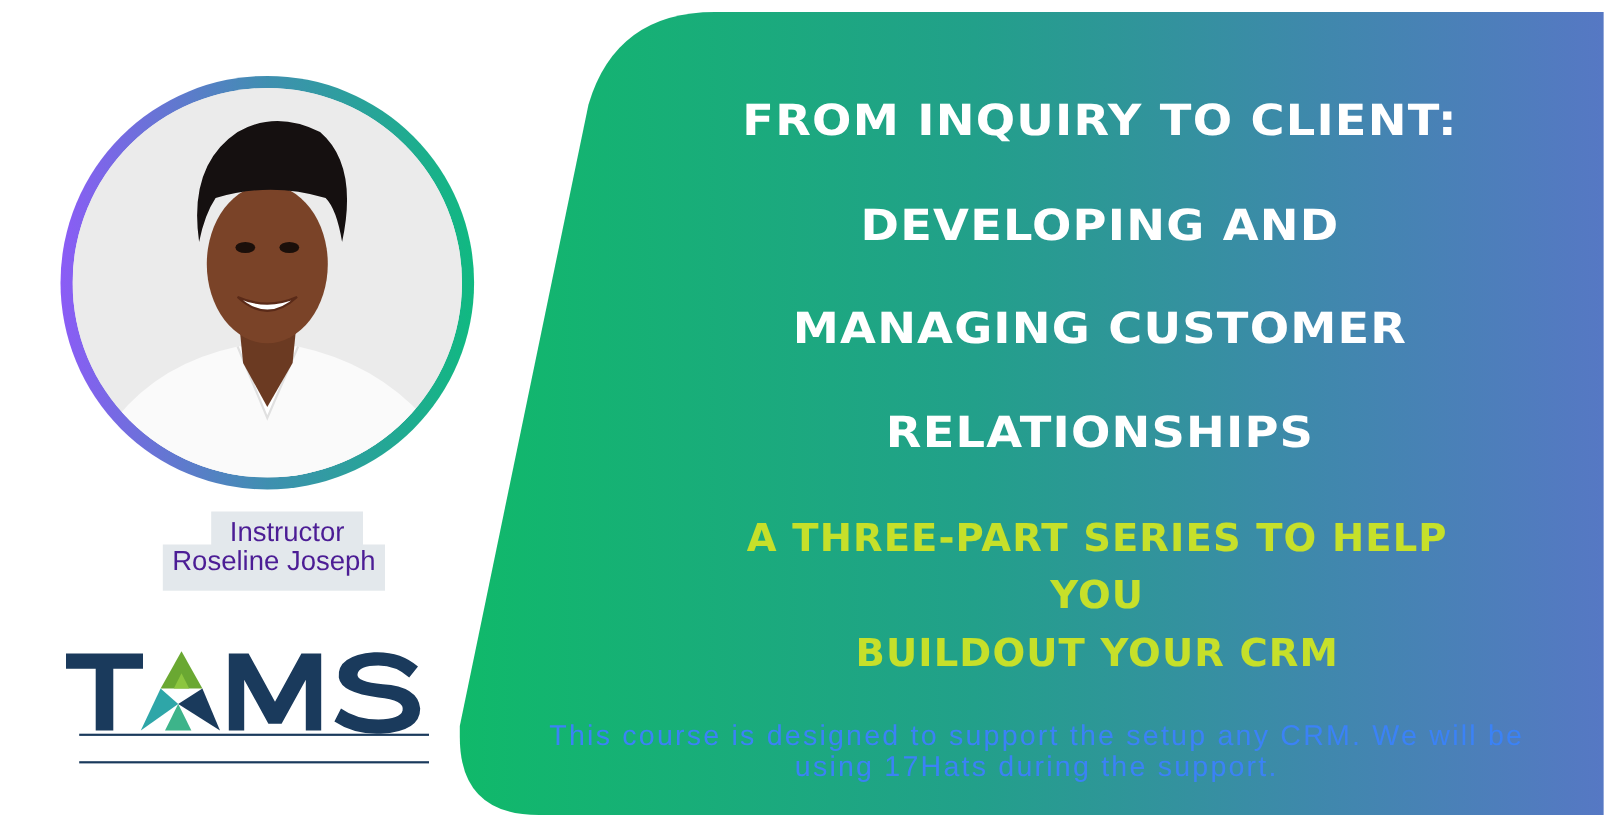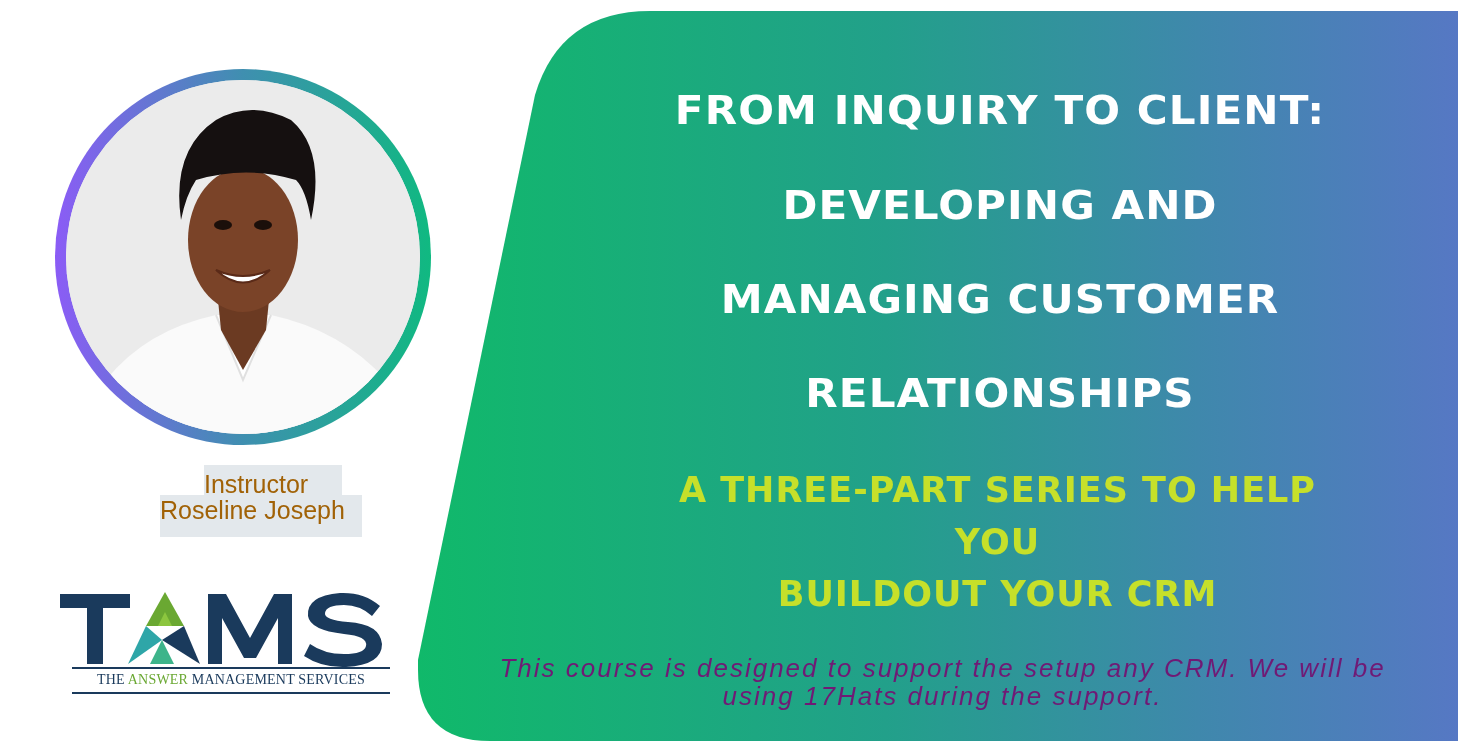--- a/index.html
+++ b/index.html
@@ -1,31 +1,31 @@
 <!DOCTYPE html>
 <html><head>
 <meta charset="utf-8">
 <style>
   html, body { margin: 0; padding: 0; }
   body { width: 1458px; height: 751px; background: #ffffff; position: relative; overflow: hidden; font-family: "Liberation Sans", sans-serif; }
   .panel-svg { position: absolute; left: 0; top: 0; width: 1458px; height: 751px; }
   .avatar-wrap { position: absolute; left: 55px; top: 69px; width: 376px; height: 376px; border-radius: 50%;
     background: linear-gradient(90deg, #8b5cf6 0%, #3f8fb0 50%, #10b981 100%); }
   .avatar-inner { position: absolute; left: 11px; top: 11px; width: 354px; height: 354px; border-radius: 50%; background: #ebebeb; overflow: hidden; }
-  .caption { position: absolute; color: #a16207; font-size: 25px; line-height: 30px; background: #e3e8ec; text-align: left; margin-left: 12px; }
+  .caption { position: absolute; color: #4c1d95; font-size: 25px; line-height: 30px; background: #e3e8ec; text-align: center; }
   .cap-role { left: 192px; top: 465px; width: 138px; padding-top: 4px; }
   .cap-name { left: 148px; top: 495px; width: 202px; height: 42px; }
   .logo { position: absolute; left: 58px; top: 588px; width: 332px; height: 108px; }
   .logo-letters { position: absolute; left: 0; top: 0; width: 332px; height: 80px; }
   .logo-rule { position: absolute; left: 14px; width: 318px; height: 2px; background: #1a3a5c; }
   .logo-tagline { position: absolute; left: 14px; top: 84px; width: 318px; text-align: center; font-family: "Liberation Serif", serif; font-size: 14px; color: #1a3a5c; letter-spacing: 0.2px; white-space: nowrap; }
   .logo-tagline .accent { color: #6aa832; }
   .title-line { position: absolute; left: 480px; width: 1040px; text-align: center; color: #ffffff; font-family: "DejaVu Sans", sans-serif; font-weight: bold; font-size: 39px; letter-spacing: 1px; transform: scaleX(1.08); transform-origin: center; }
   .sub-line { position: absolute; left: 520px; width: 955px; text-align: center; color: #c6e02a; font-family: "DejaVu Sans", sans-serif; font-weight: bold; font-size: 35px; letter-spacing: 1px; }
-  .desc { position: absolute; left: 450px; width: 985px; text-align: center; color: #701a75; font-style: italic; font-size: 26px; line-height: 28px; letter-spacing: 2px; }
+  .desc { position: absolute; left: 450px; width: 985px; text-align: center; color: #3b82f6; font-size: 26px; line-height: 28px; letter-spacing: 2px; }
 </style>
 </head>
 <body>
 
 <svg class="panel-svg" viewBox="0 0 1458 751">
   <defs>
     <linearGradient id="pg" x1="0" y1="0" x2="1" y2="0">
       <stop offset="0" stop-color="#10b96a"></stop>
       <stop offset="0.45" stop-color="#22a08a"></stop>
       <stop offset="0.75" stop-color="#3f88ac"></stop>
@@ -73,21 +73,20 @@
     <polygon points="88,38 70,76 104,52" fill="#2ea6a8"></polygon>
     <polygon points="126,38 104,52 142,76" fill="#1a3a5c"></polygon>
     <polygon points="104,52 92,76 116,76" fill="#3db48a"></polygon>
     <polygon points="107,24 100,38 114,38" fill="#8cc63f"></polygon>
 
     <path d="M 150 76 L 150 6 L 168 6 L 192 50 L 216 6 L 234 6 L 234 76 L 220 76 L 220 30 L 198 70 L 186 70 L 164 30 L 164 76 Z" fill="#1a3a5c"></path>
 
     <path d="M 322 18 Q 306 4 282 5 Q 248 8 250 28 Q 252 42 286 46 Q 310 48 308 58 Q 306 66 286 66 Q 266 66 252 56 L 246 68 Q 264 80 288 79 Q 324 77 324 56 Q 322 36 290 34 Q 266 32 267 25 Q 268 17 286 17 Q 302 17 314 28 Z" fill="#1a3a5c"></path>
   </svg>
   <div class="logo-rule" style="top:79px;"></div>
-  <div class="logo-tagline"><span>THE </span><span class="accent">ANSWER</span><span> MANAGEMENT SERVICES</span></div>
   <div class="logo-rule" style="top:104px;"></div>
 </div>
 
 <div class="title-line" style="top:88px;">FROM INQUIRY TO CLIENT:</div>
 <div class="title-line" style="top:183px;">DEVELOPING AND</div>
 <div class="title-line" style="top:277px;">MANAGING CUSTOMER</div>
 <div class="title-line" style="top:371px;">RELATIONSHIPS</div>
 
 <div class="sub-line" style="top:470px;">A THREE-PART SERIES TO HELP</div>
 <div class="sub-line" style="top:522px;">YOU</div>

